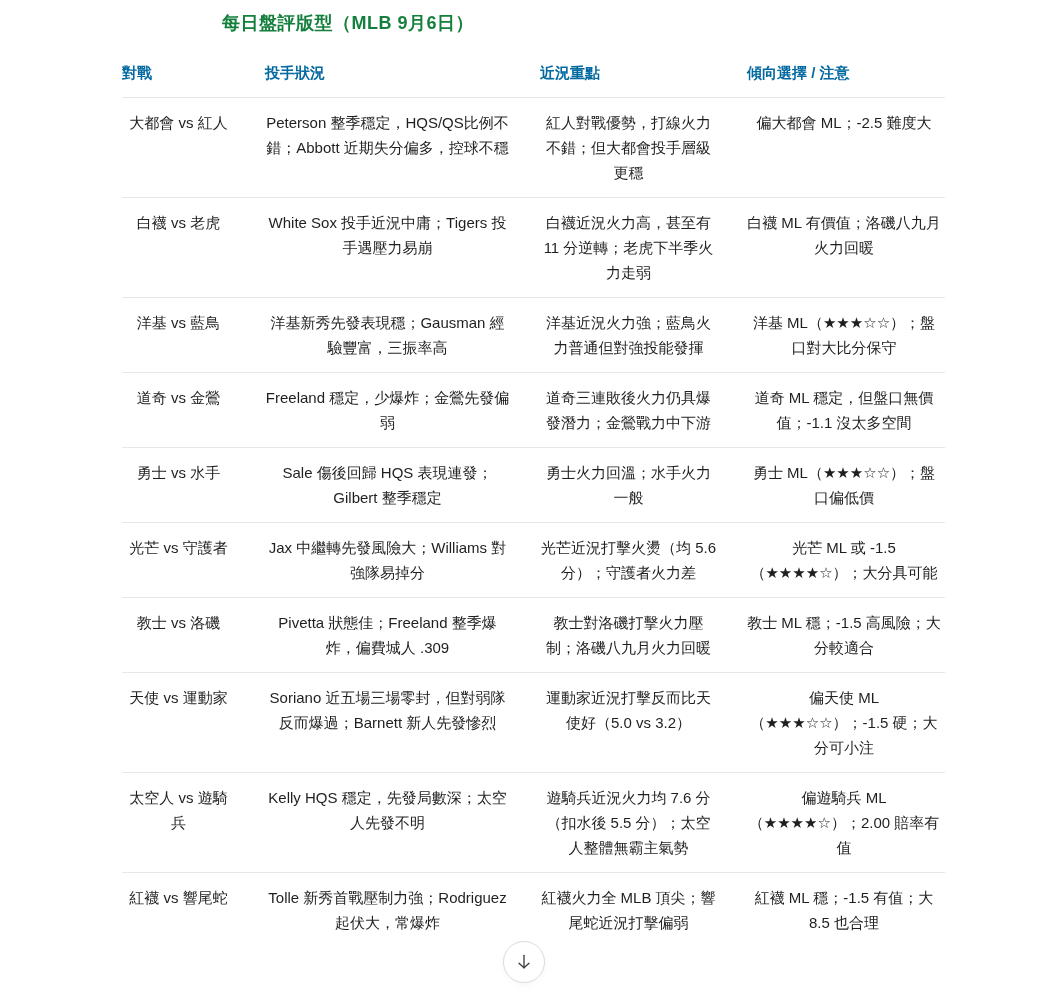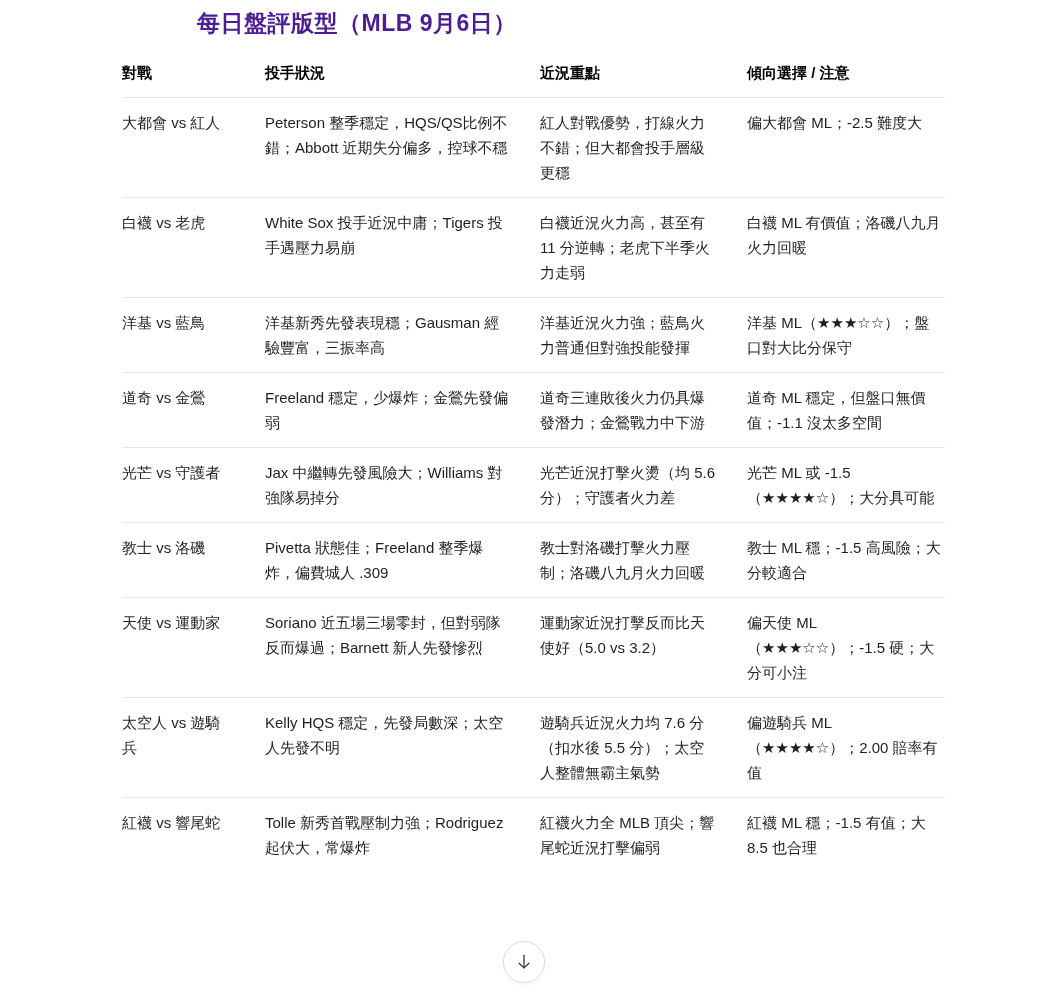--- a/index.html
+++ b/index.html
@@ -13,56 +13,57 @@
     color: #1a1a1a;
     -webkit-font-smoothing: antialiased;
   }
   .content {
     position: absolute;
     left: 122px;
     top: 0;
     width: 823px;
   }
   .page-title {
-    font-size: 23px;
+    font-size: 18px;
     font-weight: 700;
-    color: #4c1d95;
+    color: #15803d;
     margin-top: 6px;
-    margin-left: 75px;
+    margin-left: 100px;
     line-height: 34px;
     letter-spacing: 0.5px;
   }
   table.review-table {
     width: 823px;
     border-collapse: collapse;
     table-layout: fixed;
     margin-top: 12px;
   }
   col.c1 { width: 143px; }
   col.c2 { width: 275px; }
   col.c3 { width: 207px; }
   col.c4 { width: 198px; }
   .review-table th {
     text-align: left;
     font-size: 15px;
     font-weight: 700;
-    color: #000000;
+    color: #0369a1;
     padding: 10px 30px 14px 0;
     border-bottom: 1px solid #e7e7e7;
     line-height: 21px;
     white-space: nowrap;
   }
   .review-table td {
     font-size: 15px;
     font-weight: 400;
     vertical-align: top;
     padding: 12px 30px 12px 0;
     border-bottom: 1px solid #e7e7e7;
     line-height: 25px;
     color: #1f1f1f;
+    text-align: center;
   }
   .review-table th:last-child,
   .review-table td:last-child { padding-right: 4px; }
   .review-table tr:last-child td { border-bottom: none; }
   .scroll-down-btn {
     position: absolute;
     left: 503px;
     top: 941px;
     width: 42px;
     height: 42px;
@@ -118,20 +119,26 @@
         <td>洋基近況火力強；藍鳥火力普通但對強投能發揮</td>
         <td>洋基 ML（★★★☆☆）；盤口對大比分保守</td>
       </tr>
       <tr>
         <td>道奇 vs 金鶯</td>
         <td>Freeland 穩定，少爆炸；金鶯先發偏弱</td>
         <td>道奇三連敗後火力仍具爆發潛力；金鶯戰力中下游</td>
         <td>道奇 ML 穩定，但盤口無價值；-1.1 沒太多空間</td>
       </tr>
       <tr>
+        <td>勇士 vs 水手</td>
+        <td>Sale 傷後回歸 HQS 表現連發；Gilbert 整季穩定</td>
+        <td>勇士火力回溫；水手火力一般</td>
+        <td>勇士 ML（★★★☆☆）；盤口偏低價</td>
+      </tr>
+      <tr>
         <td>光芒 vs 守護者</td>
         <td>Jax 中繼轉先發風險大；Williams 對強隊易掉分</td>
         <td>光芒近況打擊火燙（均 5.6 分）；守護者火力差</td>
         <td>光芒 ML 或 -1.5（★★★★☆）；大分具可能</td>
       </tr>
       <tr>
         <td>教士 vs 洛磯</td>
         <td>Pivetta 狀態佳；Freeland 整季爆炸，偏費城人 .309</td>
         <td>教士對洛磯打擊火力壓制；洛磯八九月火力回暖</td>
         <td>教士 ML 穩；-1.5 高風險；大分較適合</td>

